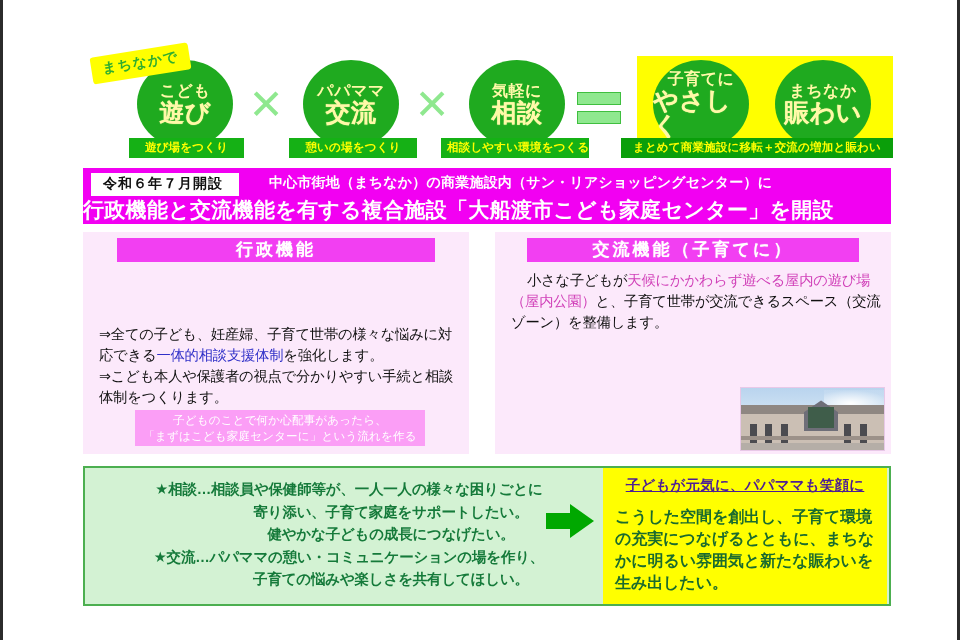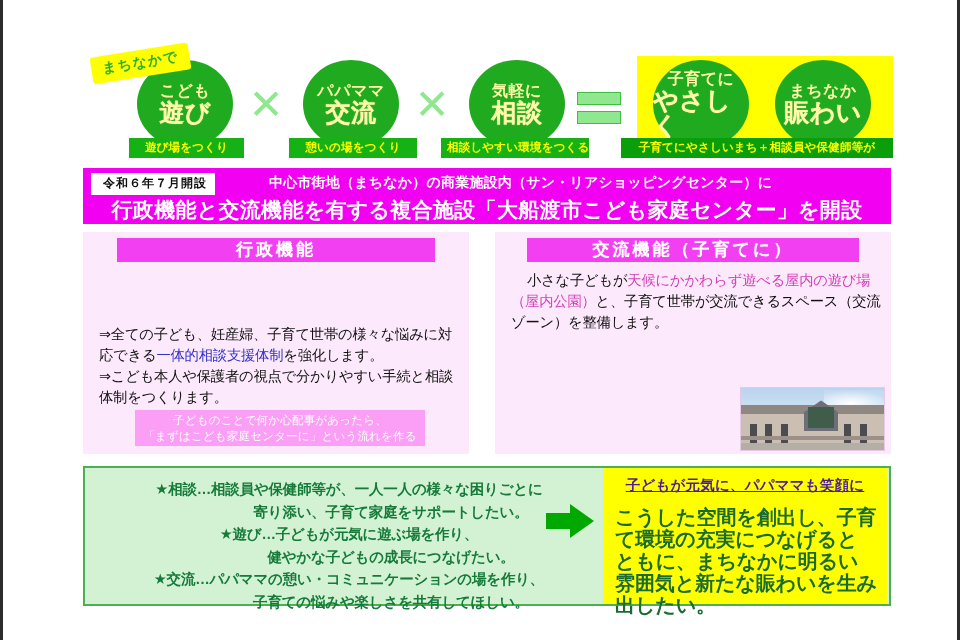--- a/index.html
+++ b/index.html
@@ -133,40 +133,39 @@
     left: 80px; top: 168px;
     width: 808px; height: 56px;
     background: #f200f2;
     box-sizing: border-box;
   }
   .date-badge {
     position: absolute;
     left: 8px; top: 5px;
     background: #ffffff;
     color: #111111;
-    font-size: 12px;
-    font-weight: bold;
-    padding: 2px 8px 3px 12px;
+    font-size: 14px;
+    font-weight: bold;
+    padding: 2px 16px 3px 12px;
     letter-spacing: 1px;
     white-space: nowrap;
   }
   .mag-line1 {
     position: absolute;
     left: 186px; top: 6px;
     color: #ffffff;
     font-size: 14px;
     font-weight: bold;
     white-space: nowrap;
     letter-spacing: 0.2px;
   }
   .mag-line2 {
     position: absolute;
     left: 0; top: 28px;
     width: 808px;
-    text-align: center;
     color: #ffffff;
     font-size: 21px;
     font-weight: bold;
     white-space: nowrap;
     letter-spacing: 0.3px;
   }
 
   
   .panel {
     position: absolute;
@@ -336,21 +335,21 @@
     font-weight: bold;
     text-decoration: underline;
     letter-spacing: 0.2px;
     white-space: nowrap;
   }
   .yb-body {
     position: absolute;
     left: 12px; top: 38px;
     width: 262px;
     color: #1a6b2e;
-    font-size: 20px;
+    font-size: 16px;
     font-weight: bold;
     line-height: 22px;
     letter-spacing: -0.1px;
   }
 </style>
 </head>
 <body>
 
 <div class="page">
 
@@ -390,21 +389,21 @@
     <div class="circle c5">
       <span class="sub">まちなか</span>
       <span class="main">賑わい</span>
     </div>
 
     <div class="tag-machinaka">まちなかで</div>
 
     <div class="cap-bar cb1">遊び場をつくり</div>
     <div class="cap-bar cb2">憩いの場をつくり</div>
     <div class="cap-bar cb3">相談しやすい環境をつくる</div>
-    <div class="cap-bar cb4">子育てにやさしいまち＋相談員や保健師等が</div>
+    <div class="cap-bar cb4">まとめて商業施設に移転＋交流の増加と賑わい</div>
   </div>
 
   <div class="magenta">
     <div class="date-badge">令和６年７月開設</div>
     <div class="mag-line1">中心市街地（まちなか）の商業施設内（サン・リアショッピングセンター）に</div>
     <div class="mag-line2">行政機能と交流機能を有する複合施設「大船渡市こども家庭センター」を開設</div>
   </div>
 
   <div class="panel panel-left">
     <div class="panel-title pt-left">行政機能</div>
@@ -439,21 +438,20 @@
       <div class="win" style="left:83%"></div>
       <div class="awning"></div>
       <div class="ground"></div>
     </div>
   </div>
 
   <div class="bottom">
     <div class="bullets">
       <span class="ln">★相談…相談員や保健師等が、一人一人の様々な困りごとに</span>
       <span class="ln ind">寄り添い、子育て家庭をサポートしたい。</span>
-      <span class="ln">★遊び…子どもが元気に遊ぶ場を作り、</span>
       <span class="ln ind">健やかな子どもの成長につなげたい。</span>
       <span class="ln">★交流…パパママの憩い・コミュニケーションの場を作り、</span>
       <span class="ln ind">子育ての悩みや楽しさを共有してほしい。</span>
     </div>
   </div>
 
   <div class="arrow">
     <div class="shaft"></div>
     <div class="head"></div>
   </div>

